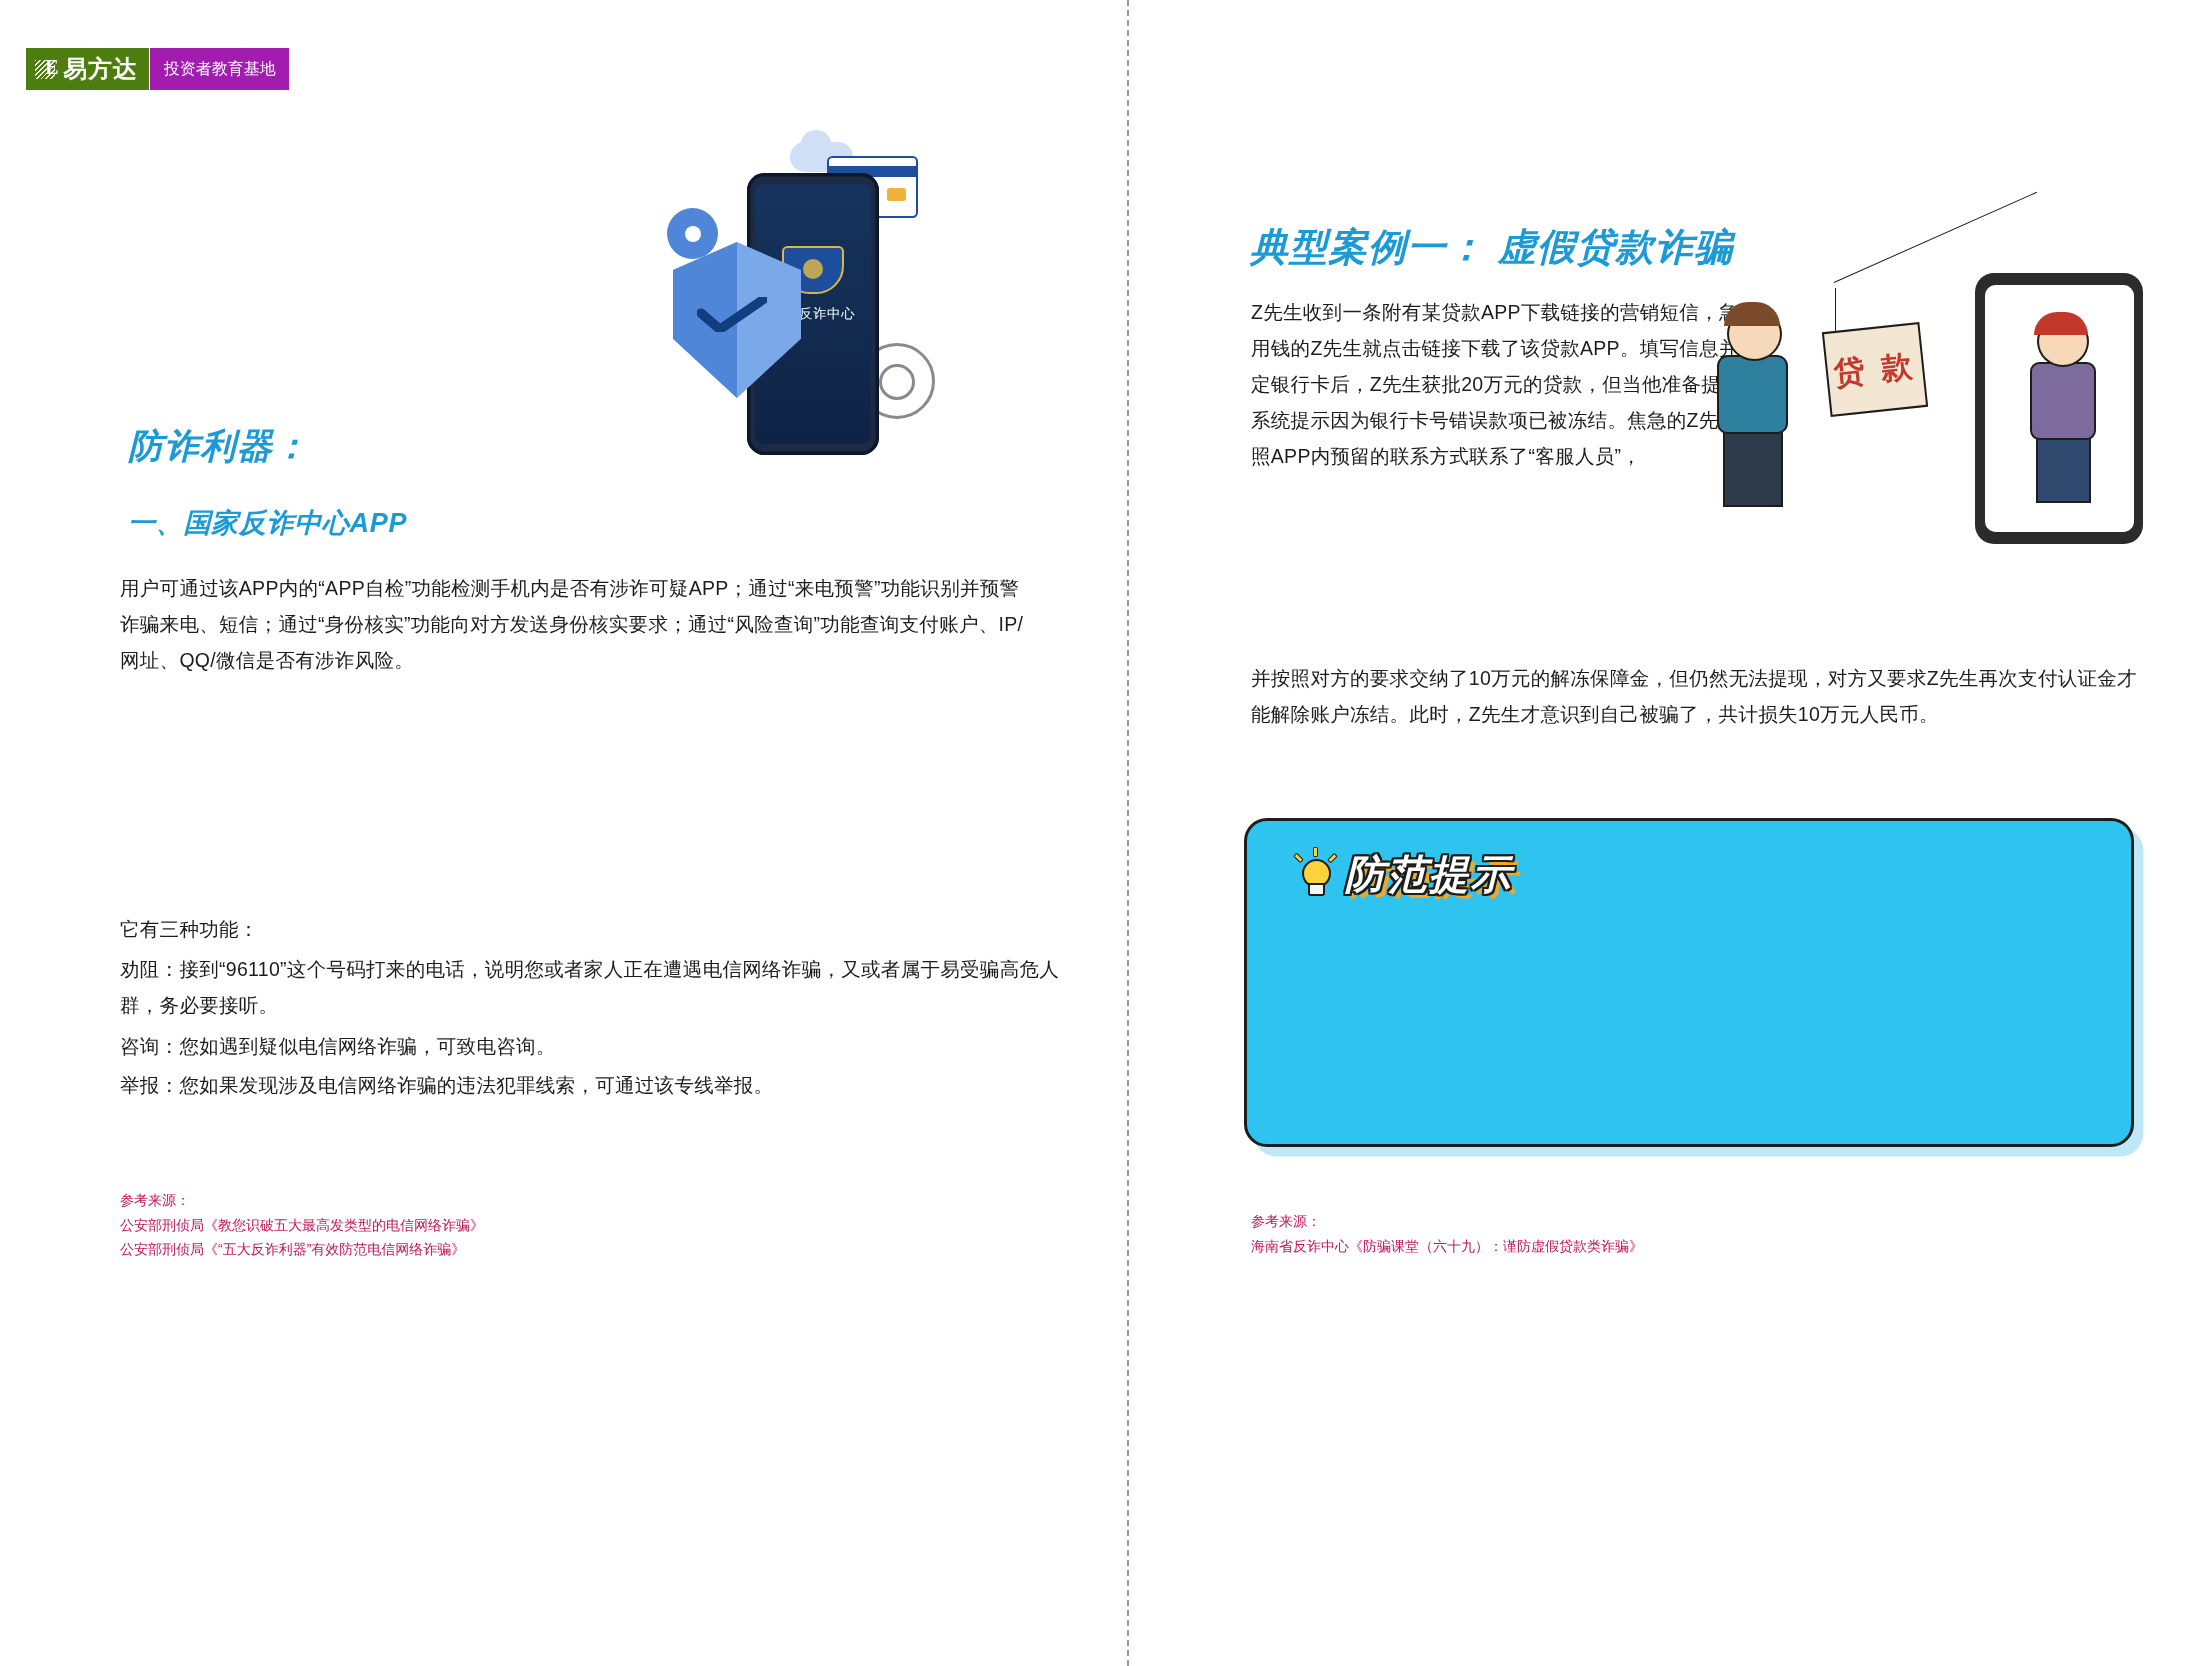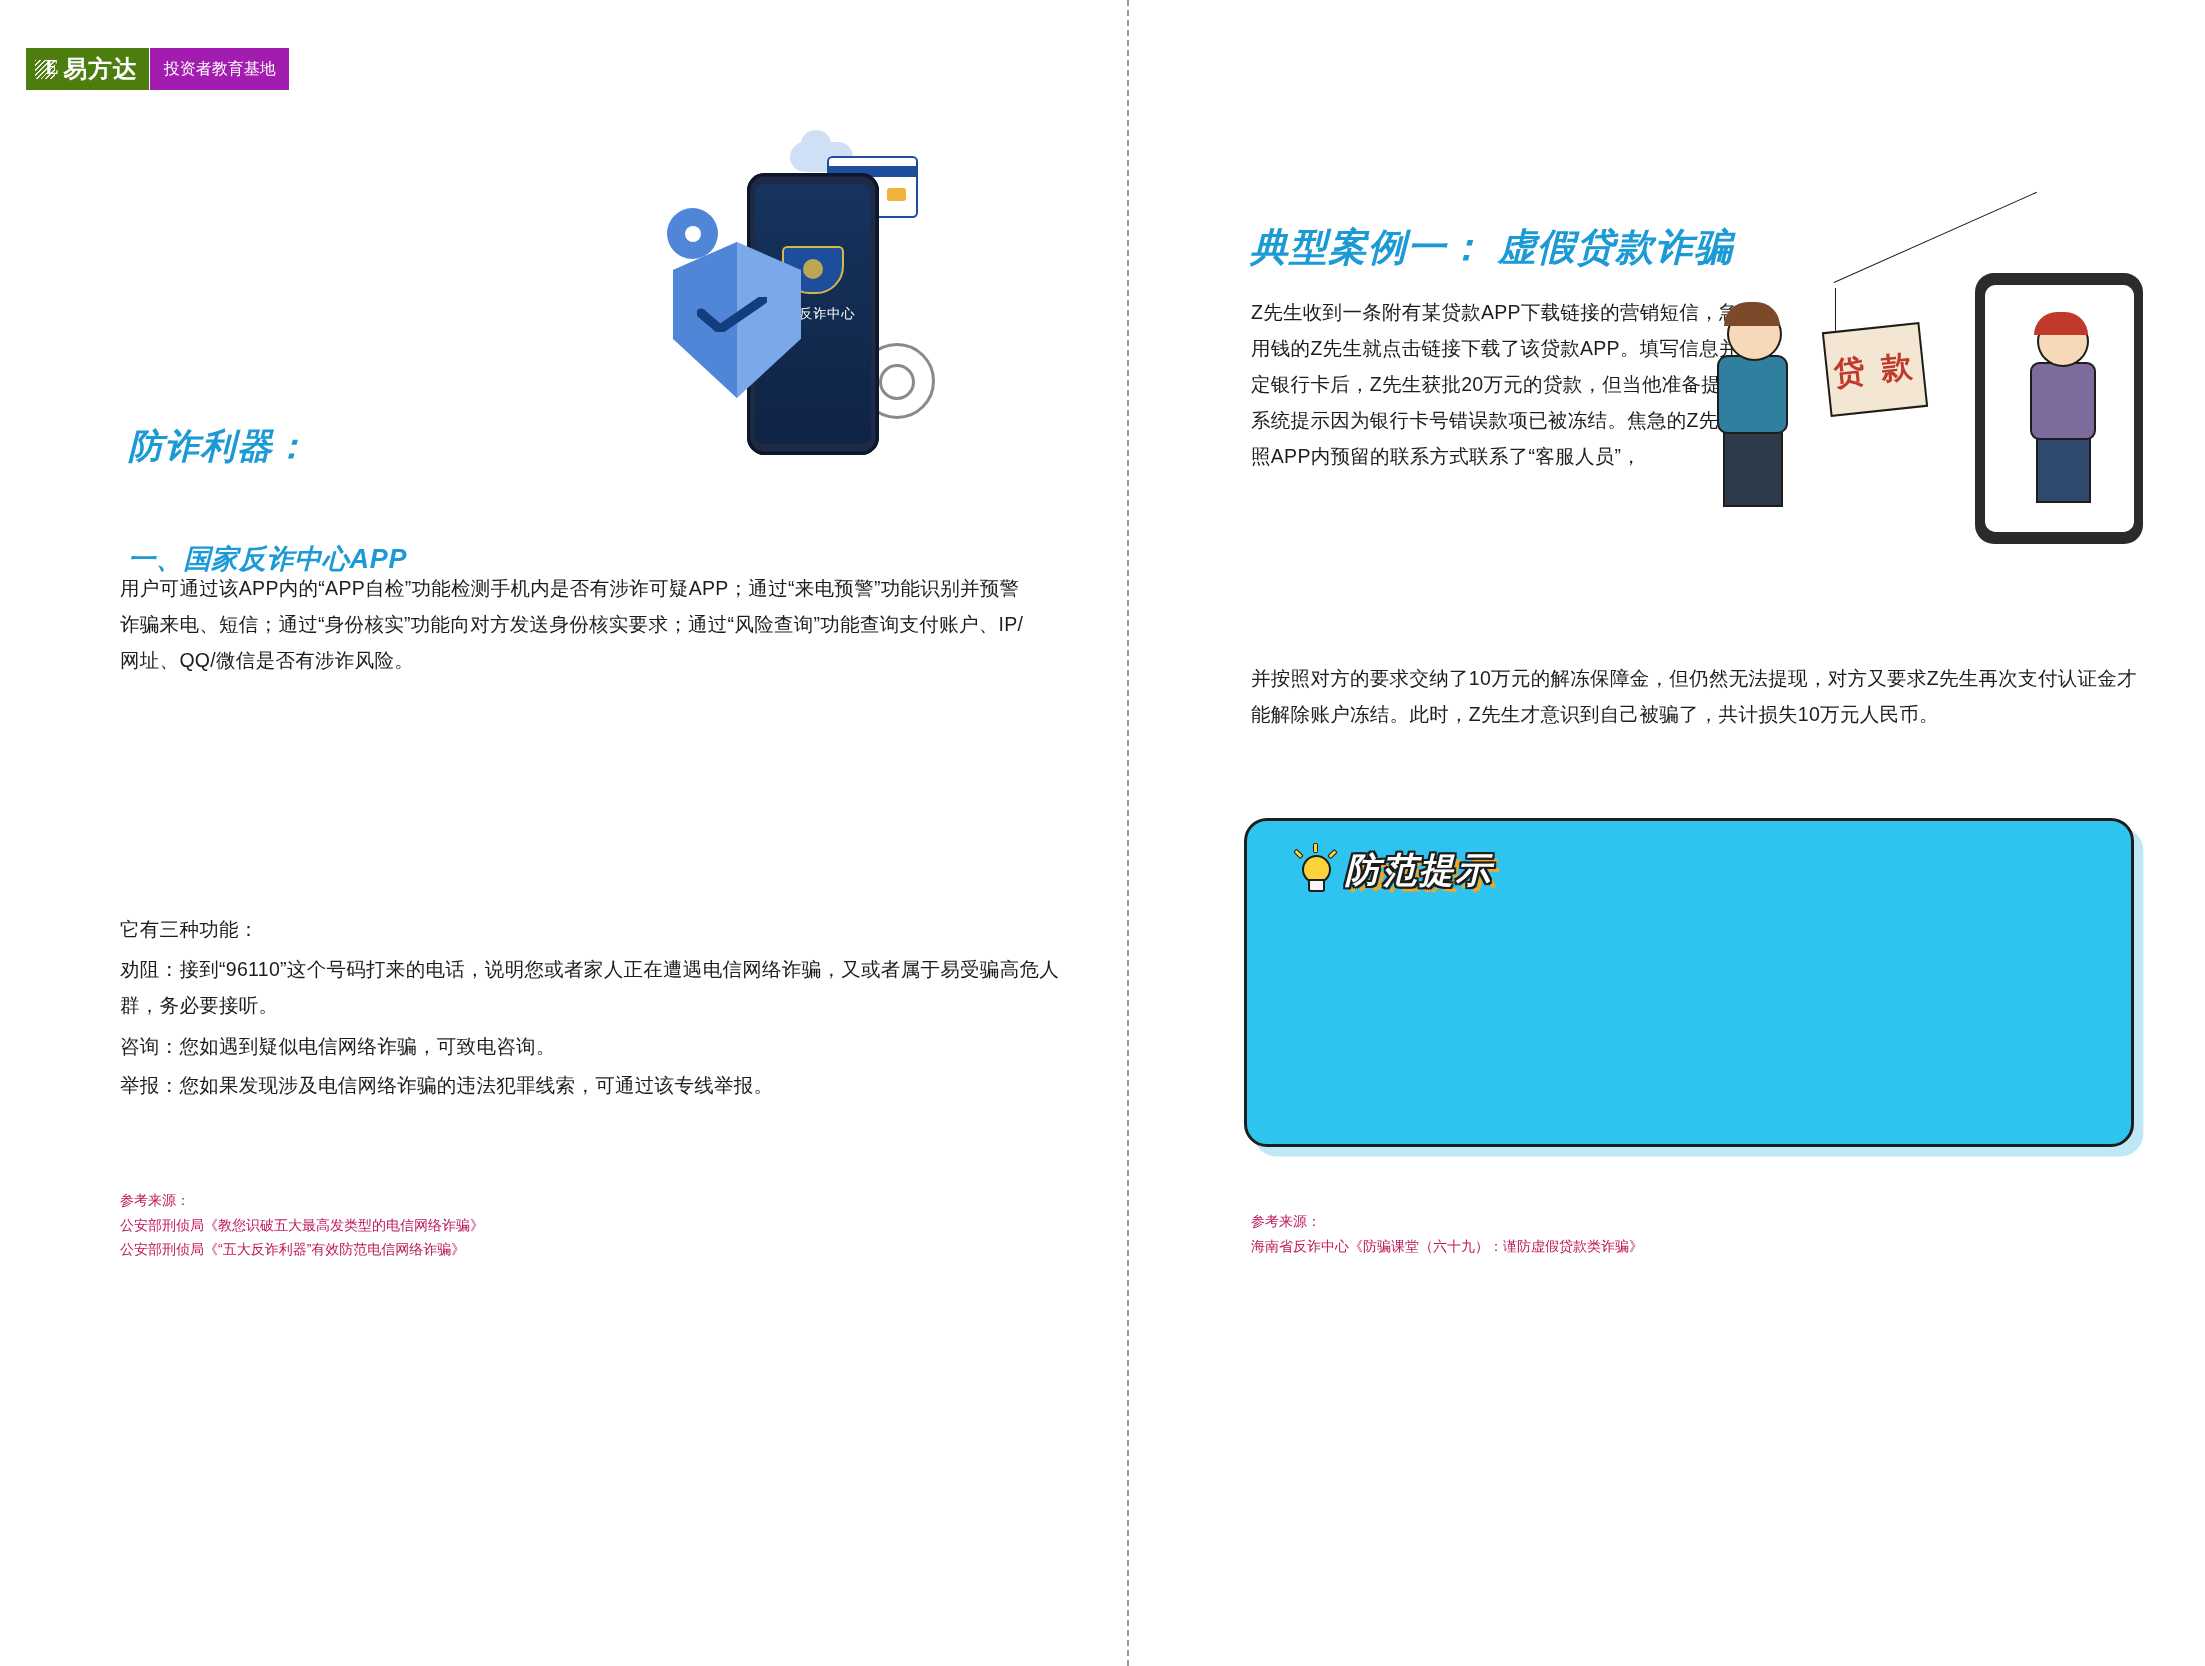--- a/index.html
+++ b/index.html
@@ -98,21 +98,20 @@
     white-space: nowrap;
   }
   .h-sub {
     position: absolute;
     font-size: 27px;
     font-weight: bold;
     color: #1b9ad6;
     font-style: italic;
     letter-spacing: 0.7px;
     white-space: nowrap;
-    margin-top: 36px;
   }
 
   .body-text {
     position: absolute;
     font-size: 19.5px;
     color: #1d1d1b;
     line-height: 1.85;
     letter-spacing: 0.3px;
   }
 
@@ -460,21 +459,21 @@
     position: absolute;
     background: #fdd23a;
     width: 2.7px; height: 8px;
     border-radius: 1.3px;
     border: 1.3px solid #1d1d1b;
   }
   .bulb i:nth-child(1) { left: 18px; top: -4px; }
   .bulb i:nth-child(2) { left: 1.3px;  top: 2.7px;  transform: rotate(-45deg); }
   .bulb i:nth-child(3) { left: 35px; top: 2.7px;  transform: rotate(45deg); }
   .tips-title {
-    font-size: 35px;
+    font-size: 40px;
     font-weight: bold;
     font-style: italic;
     color: #ffffff;
     letter-spacing: 2px;
     text-shadow:
       -2px 0 #1d1d1b, 2px 0 #1d1d1b, 0 -2px #1d1d1b, 0 2px #1d1d1b,
       -2px -2px #1d1d1b, 2px -2px #1d1d1b, -2px 2px #1d1d1b, 2px 2px #1d1d1b,
       5.4px 5.4px 0 #f5a623;
   }
   .tips-list {

